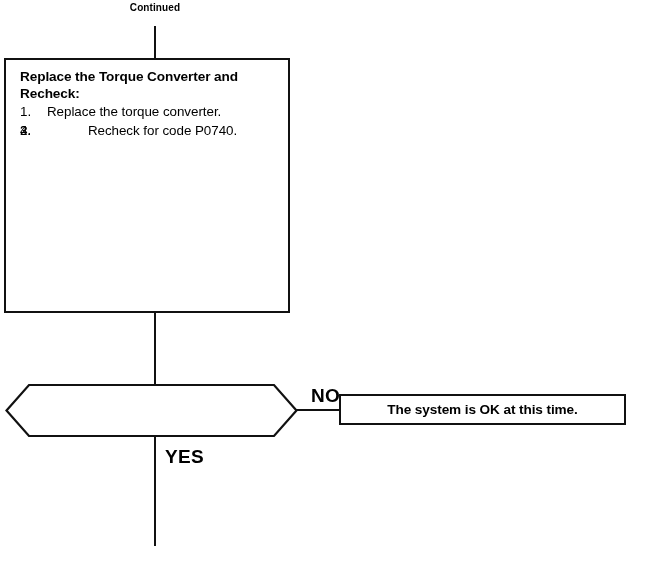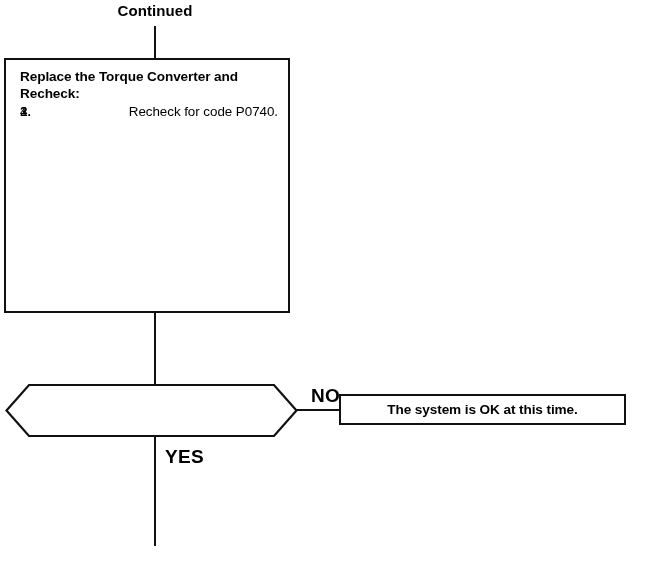--- a/index.html
+++ b/index.html
@@ -33,21 +33,21 @@
     background: #111111;
   }
 
   
   .continued-label {
     position: absolute;
     left: 0;
     top: 2px;
     width: 310px;
     text-align: center;
-    font-size: 15px;
+    font-size: 10px;
     font-weight: bold;
     letter-spacing: 0.1px;
   }
   .branch-label {
     position: absolute;
     font-size: 19px;
     font-weight: bold;
     letter-spacing: 0.3px;
   }
   .branch-no { left: 311px; top: 385px; }
@@ -91,21 +91,21 @@
   }
   ol.steps li .num {
     position: absolute;
     left: 0;
     top: 0;
     width: 22px;
     text-align: left;
     font-size: 13.4px;
   }
   ol.steps li .txt { display: block; }
-  ol.steps li.nojustify .txt { text-align: right; }
+  ol.steps li.nojustify .txt { text-align: center; }
 
   
   .result-box {
     position: absolute;
     border: 2px solid #111111;
     background: #ffffff;
     box-sizing: border-box;
     display: flex;
     align-items: center;
     justify-content: center;
@@ -159,20 +159,21 @@
 
   <div class="continued-label">Continued</div>
 
   <div class="vline" style="left:154px; top:26px; height:32px;"></div>
 
   <div class="proc-box" id="action-box">
     <div class="box-heading">Replace the Torque Converter and Recheck:</div>
     <ol class="steps">
       <li>
         <span class="num">1.</span>
+        <span class="txt">Replace the torque converter.</span>
       </li>
       <li>
         <span class="num">2.</span>
       </li>
       <li>
         <span class="num">3.</span>
       </li>
       <li class="nojustify">
         <span class="num">4.</span>
         <span class="txt">Recheck for code P0740.</span>

